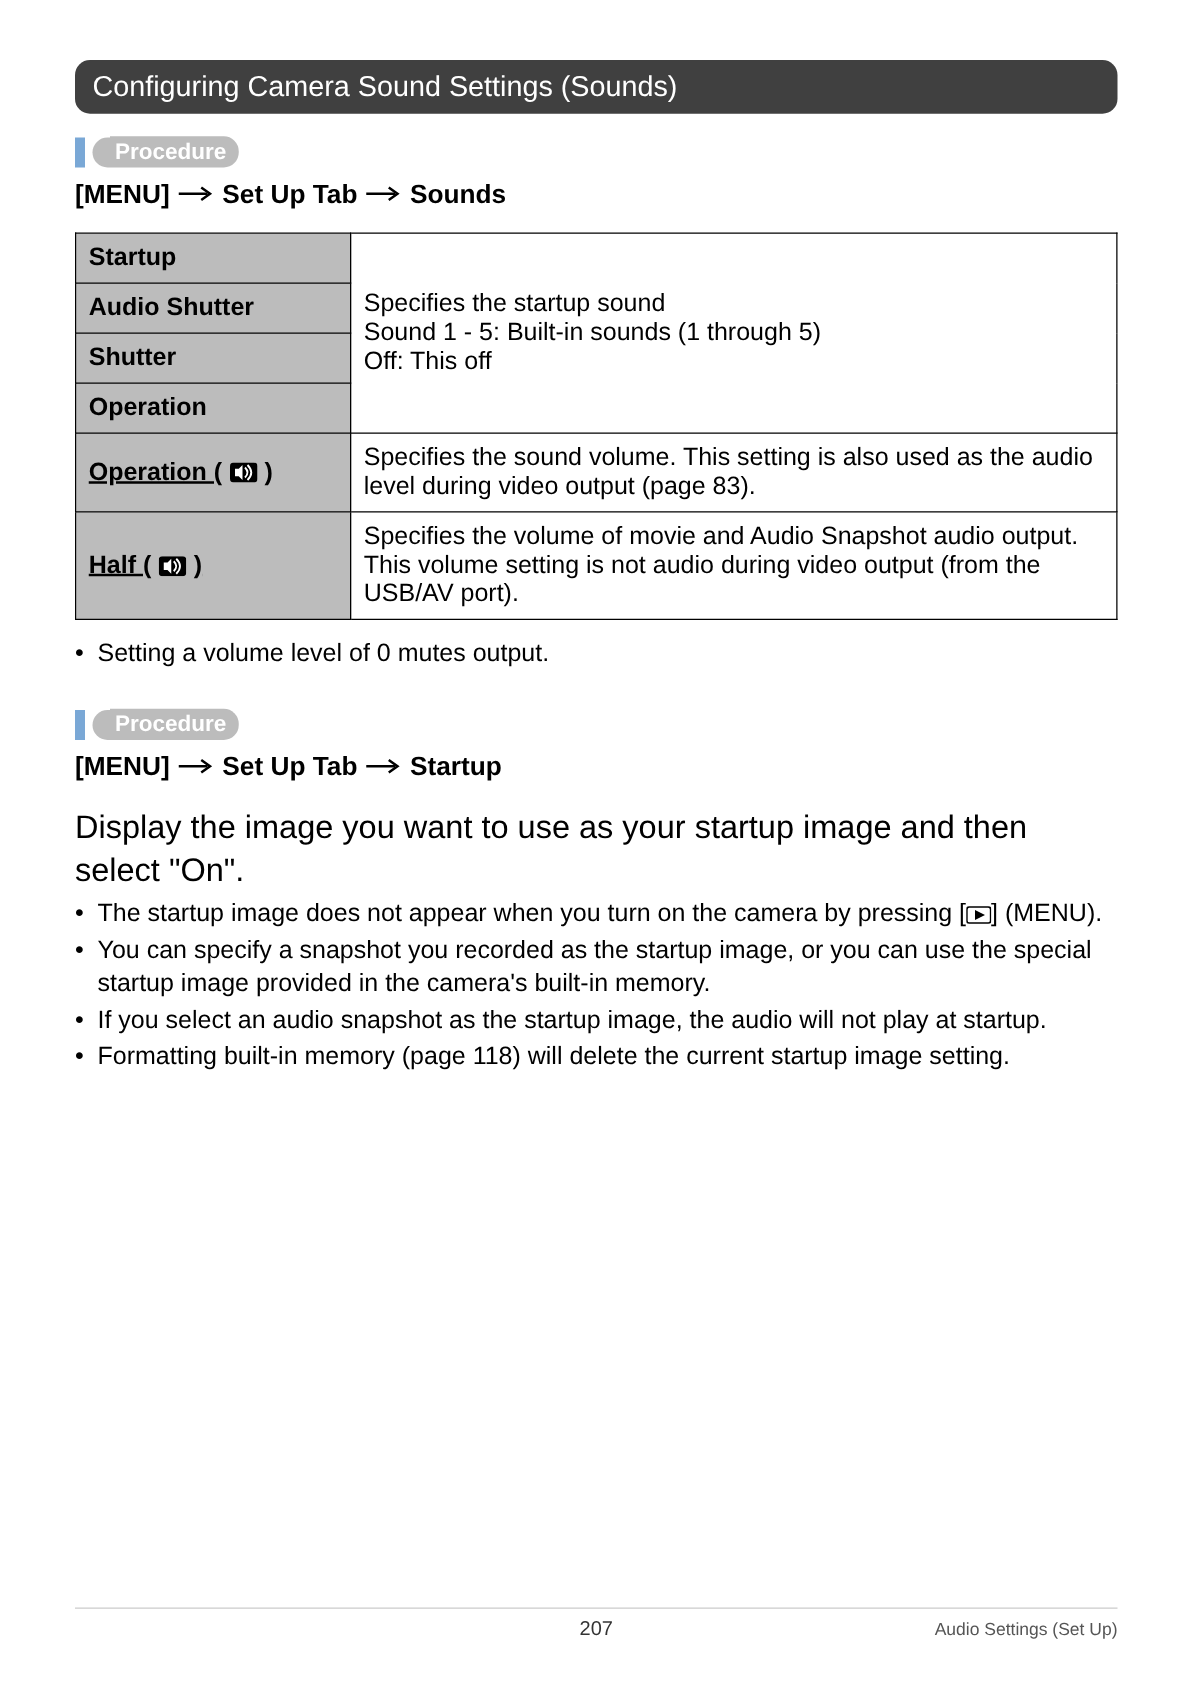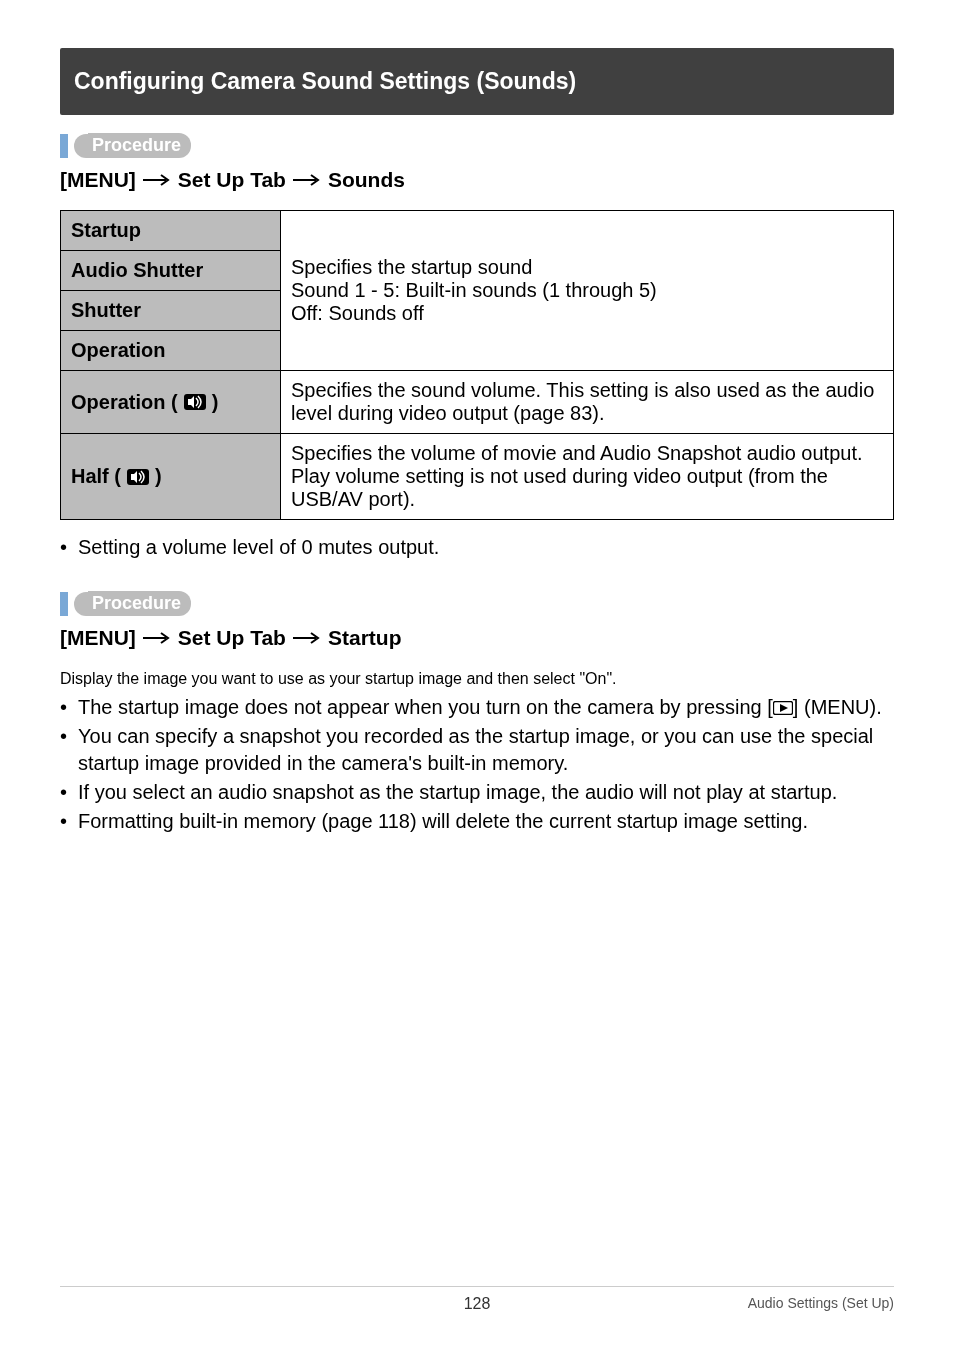--- a/index.html
+++ b/index.html
@@ -3,23 +3,23 @@
 <meta charset="utf-8">
 <style>
   * { box-sizing: border-box; margin: 0; padding: 0; }
   html, body { width: 954px; height: 1357px; background: #fff; font-family: Arial, Helvetica, sans-serif; color: #000; }
   .page { padding: 48px 60px 0 60px; position: relative; height: 1357px; }
 
   .h-bar {
     background: #404040;
     color: #fff;
     font-size: 23px;
-    font-weight: bold;
-    padding: 20px 14px;
-    border-radius: 2px;
+    font-weight: normal;
+    padding: 8px 14px;
+    border-radius: 12px;
     margin-bottom: 18px;
   }
 
   .proc-row { display: flex; align-items: center; margin-bottom: 10px; }
   .proc-row .tick {
     width: 8px; height: 24px; background: #7aa8d6; margin-right: 6px;
   }
   .proc-row .half-circle {
     width: 14px; height: 24px;
     background: #bcbcbc;
@@ -49,30 +49,30 @@
     padding: 8px 10px;
     font-size: 20px;
     text-align: left;
     vertical-align: middle;
   }
   table.settings th {
     background: #bcbcbc;
     font-weight: bold;
     width: 220px;
   }
-  .label-cell { display: flex; align-items: center; gap: 6px; }
+  .label-cell { display: flex; align-items: center; gap: 6px; text-decoration: underline; }
 
   .bullets { font-size: 20px; line-height: 1.35; }
   .bullets .row { display: flex; margin: 2px 0; }
   .bullets .b { width: 18px; flex-shrink:0; }
   .bullets .t { flex: 1; }
 
   .section-gap { height: 28px; }
 
-  .intro { font-size: 16px; line-height: 1.35; margin-bottom: 4px; }
+  .intro { font-size: 26px; line-height: 1.35; margin-bottom: 4px; }
 
   .footer {
     position: absolute;
     bottom: 44px;
     left: 60px; right: 60px;
     border-top: 1px solid #ccc;
     padding-top: 8px;
     font-size: 14px;
     display: flex;
     justify-content: center;
@@ -114,21 +114,21 @@
     <span>Sounds</span>
   </div>
 
   <table class="settings">
     <tbody>
         <tr>
       <th>Startup</th>
       <td rowspan="4">
         <div>Specifies the startup sound</div>
         <div>Sound 1 - 5: Built-in sounds (1 through 5)</div>
-        <div>Off: Sounds off</div>
+        <div>Off: This off</div>
       </td>
     </tr>
     <tr>
           <th>Audio Shutter</th>
         </tr>
     <tr>
           <th>Shutter</th>
         </tr>
     <tr>
           <th>Operation</th>
@@ -158,21 +158,21 @@
                 <svg width="22" height="16" viewBox="0 0 22 16">
                   <rect x="0" y="0" width="22" height="16" rx="3" fill="#000"></rect>
                   <polygon points="4,5 7,5 10,2 10,14 7,11 4,11" fill="#fff"></polygon>
                   <path d="M12 4 Q16 8 12 12" stroke="#fff" stroke-width="1.5" fill="none"></path>
                   <path d="M14 2 Q20 8 14 14" stroke="#fff" stroke-width="1.5" fill="none"></path>
                 </svg>
               </span>
               <span>)</span>
         </span>
       </th>
-      <td>Specifies the volume of movie and Audio Snapshot audio output. Play volume setting is not used during video output (from the USB/AV port).</td>
+      <td>Specifies the volume of movie and Audio Snapshot audio output. This volume setting is not audio during video output (from the USB/AV port).</td>
     </tr>
   </tbody>
     </table>
 
   <div class="bullets">
     <div class="row">
         <div class="b">•</div>
         <div class="t">Setting a volume level of 0 mutes output.</div>
       </div>
   </div>
@@ -226,17 +226,17 @@
         <div class="b">•</div>
         <div class="t">If you select an audio snapshot as the startup image, the audio will not play at startup.</div>
       </div>
     <div class="row">
         <div class="b">•</div>
         <div class="t">Formatting built-in memory (page 118) will delete the current startup image setting.</div>
       </div>
   </div>
 
   <div class="footer">
-    <span class="pg">128</span>
+    <span class="pg">207</span>
     <span class="sec">Audio Settings (Set Up)</span>
   </div>
 
 </div>
 
 </body></html>

